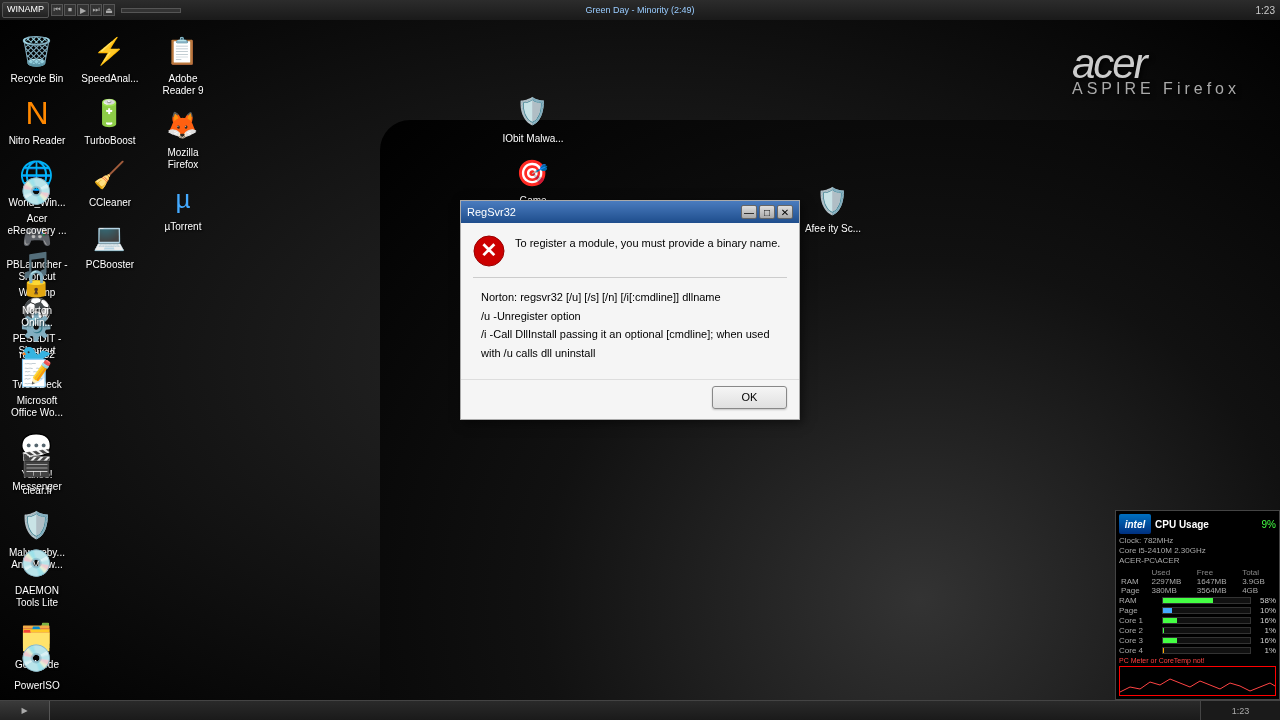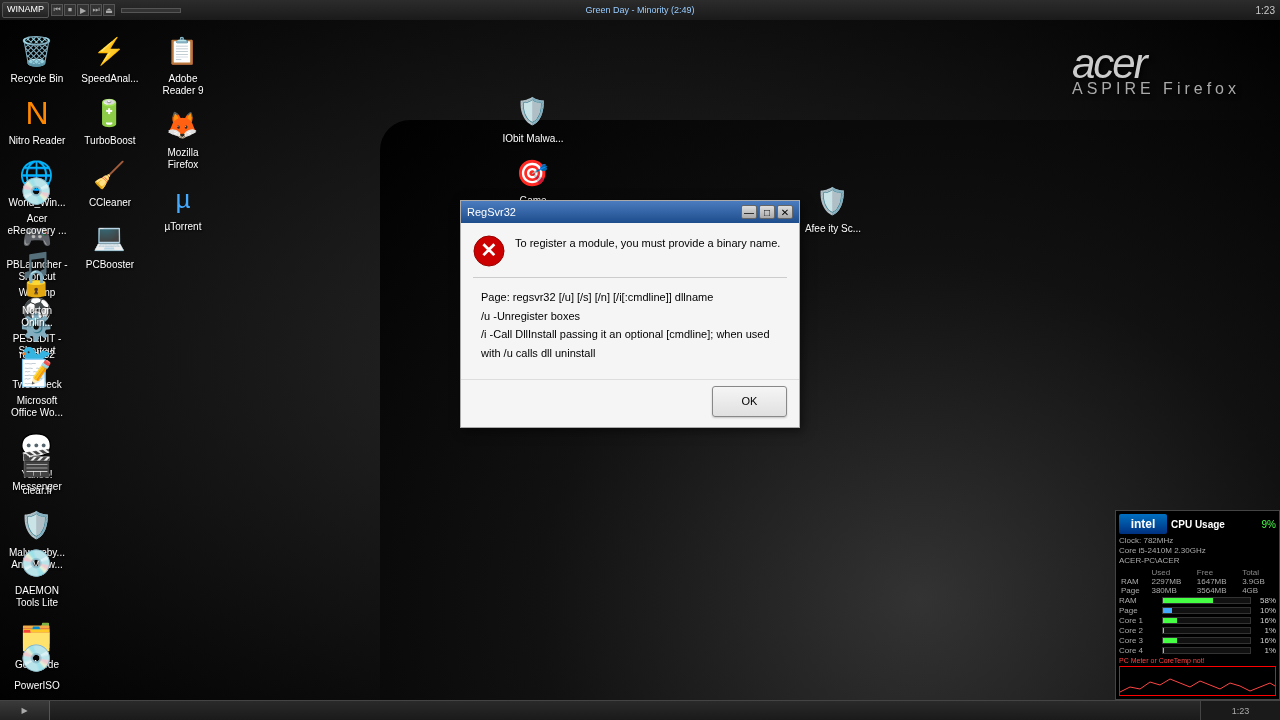--- a/index.html
+++ b/index.html
@@ -347,21 +347,21 @@
     .dialog-footer {
       display: flex;
       justify-content: flex-end;
       padding: 6px 12px 10px 12px;
       background: #f5f5f5;
       border-top: 1px solid #ddd;
     }
 
     .ok-button {
       width: 75px;
-      height: 31px;
+      height: 23px;
       background: linear-gradient(to bottom, #f5f5f5, #e0e0e0);
       border: 1px solid #888;
       color: #000;
       font-size: 11px;
       cursor: pointer;
       border-radius: 3px;
       box-shadow: 0 1px 2px rgba(0,0,0,0.2);
     }
 
   </style>
@@ -565,36 +565,36 @@
           </div>
 
           <div>
             <div class="dialog-text">To register a module, you must provide a binary name.</div>
           </div>
         </div>
 
         <hr class="dialog-separator">
 
         <div class="dialog-usage">
-          <div>Page: regsvr32 [/u] [/s] [/n] [/i[:cmdline]] dllname</div>
-          <div>/u -Unregister boxes</div>
+          <div>Norton: regsvr32 [/u] [/s] [/n] [/i[:cmdline]] dllname</div>
+          <div>/u -Unregister option</div>
           <div>/i -Call DllInstall passing it an optional [cmdline]; when used with /u calls dll uninstall</div>
         </div>
       </div>
 
       <div class="dialog-footer">
         <button class="ok-button">OK</button>
       </div>
     </div>
   </div>
 
   <div class="cpu-meter">
     <div class="cpu-meter-header">
 
-      <div style="width:48px;height:20px;background:linear-gradient(to bottom, #0070c0, #003080);border-radius:2px;display:flex;align-items:center;justify-content:center;font-size:12px;color:#fff;font-weight:bold;">intel</div>
+      <div style="width:32px;height:20px;background:linear-gradient(to bottom, #0070c0, #003080);border-radius:2px;display:flex;align-items:center;justify-content:center;font-size:10px;color:#fff;font-style:italic;font-weight:bold;">intel</div>
       <span class="cpu-meter-title">CPU Usage</span>
       <span class="cpu-pct">9%</span>
     </div>
     <div class="cpu-info-row">Clock: 782MHz</div>
     <div class="cpu-info-row">Core i5-2410M 2.30GHz</div>
     <div class="cpu-info-row">ACER-PC\ACER</div>
 
     <table class="cpu-stats-table">
       <tbody>
           <tr class="header-row">

